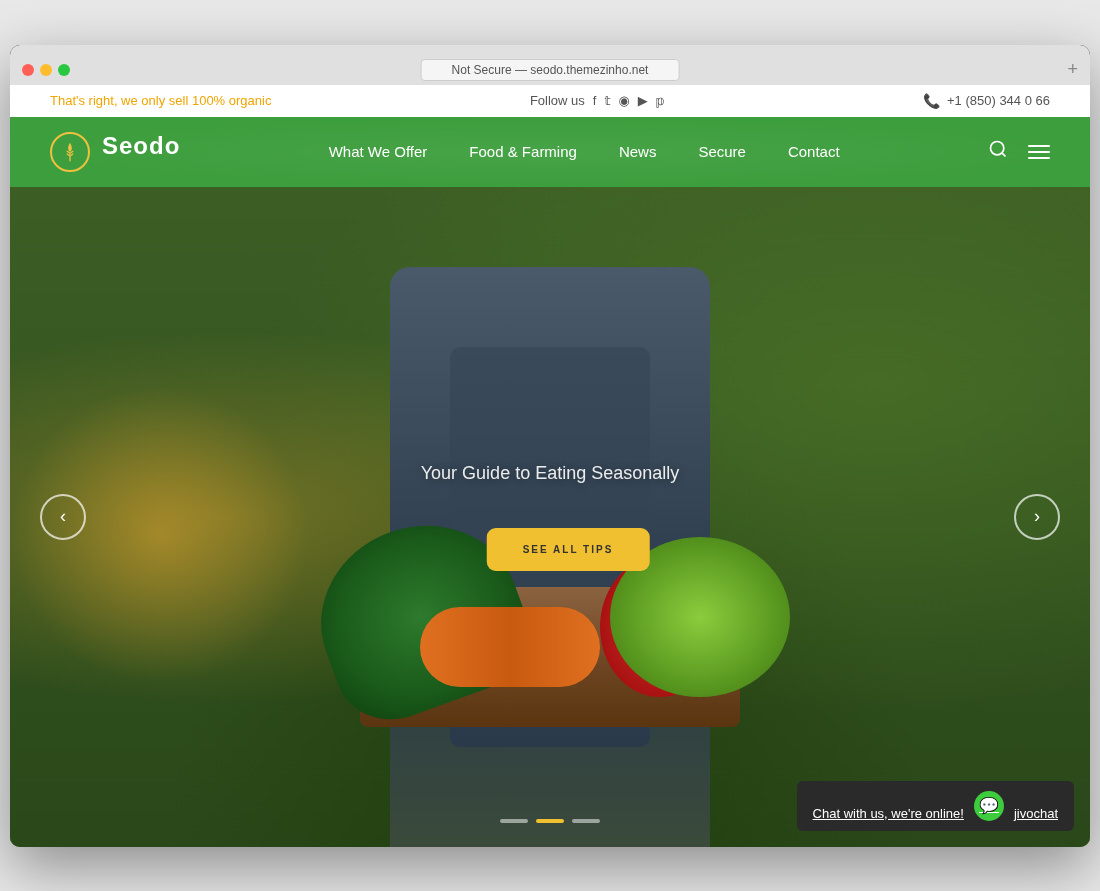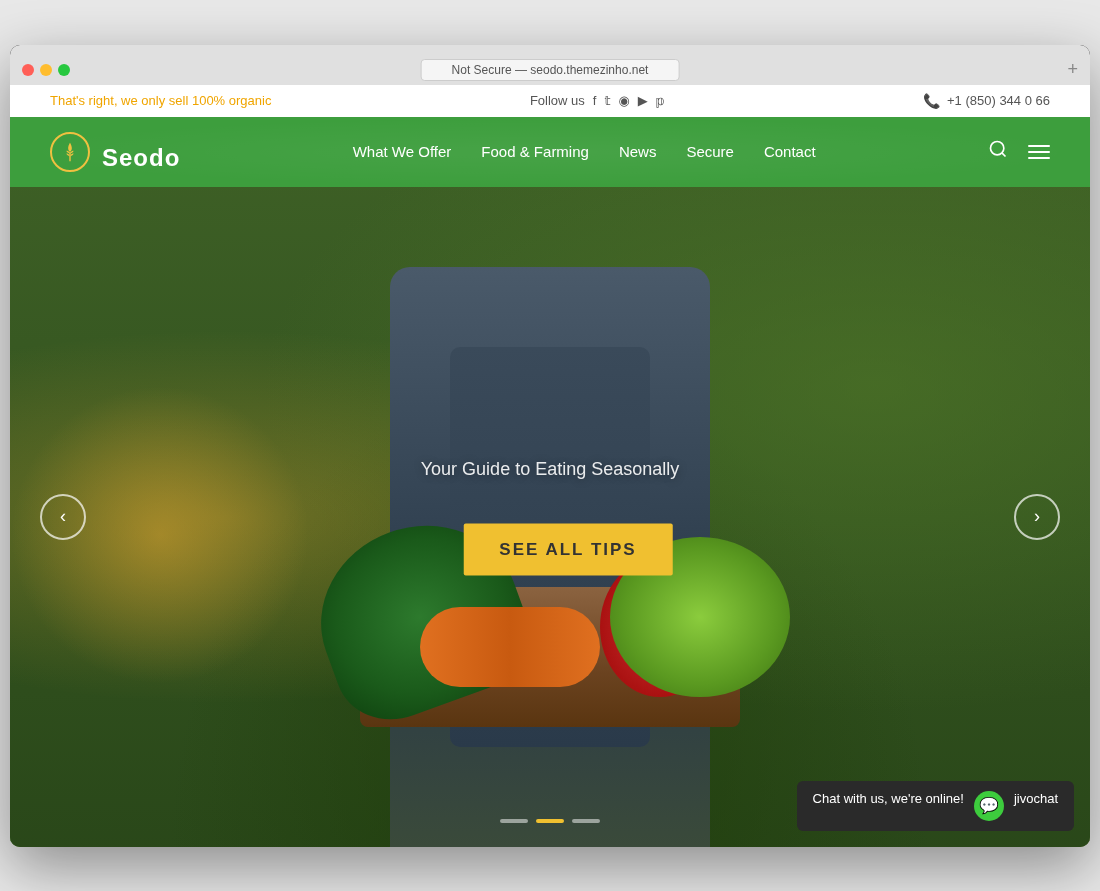--- a/index.html
+++ b/index.html
@@ -75,34 +75,34 @@
     .navbar {
       background: #3d9e3d;
       padding: 0 40px;
       display: flex;
       align-items: center;
       justify-content: space-between;
       height: 70px;
       position: relative;
       background-image: radial-gradient(ellipse at center, rgba(255,255,255,0.05) 0%, transparent 70%);
     }
-    .logo-area { display: flex; align-items: flex-end; gap: 12px; }
+    .logo-area { display: flex; align-items: flex-start; gap: 12px; }
     .logo-icon {
       width: 40px;
       height: 40px;
       border: 2px solid #f0c040;
       border-radius: 50%;
       display: flex;
       align-items: center;
       justify-content: center;
       color: #f0c040;
       font-size: 20px;
     }
     .logo-text { color: #fff; font-size: 24px; font-weight: 600; letter-spacing: 1px; }
-    .nav-links { display: flex; align-items: center; gap: 30px; }
+    .nav-links { display: flex; align-items: center; gap: 42px; }
     .nav-link {
       color: #fff;
       text-decoration: none;
       font-size: 15px;
       font-weight: 400;
       cursor: pointer;
       white-space: nowrap;
     }
     .nav-right { display: flex; align-items: center; gap: 20px; }
     .search-btn { color: #fff; font-size: 18px; cursor: pointer; background: none; border: none; }
@@ -244,26 +244,26 @@
       font-size: 18px;
       color: rgba(255,255,255,0.9);
       margin-bottom: 44px;
       text-shadow: 0 1px 8px rgba(0,0,0,0.4);
     }
     .hero-btn {
       background: #f0c030;
       color: #333;
       border: none;
       padding: 16px 36px;
-      font-size: 17px;
+      font-size: 10px;
       font-weight: 700;
       letter-spacing: 2px;
       text-transform: uppercase;
       cursor: pointer;
-      border-radius: 2px;
+      border-radius: 9px;
       margin-left: 36px;
     }
 
     
     .nav-arrow {
       position: absolute;
       top: 50%;
       transform: translateY(-50%);
       width: 46px;
       height: 46px;
@@ -303,24 +303,25 @@
     .jivochat {
       position: absolute;
       bottom: 16px;
       right: 16px;
       background: #2a2a2a;
       color: #fff;
       padding: 10px 16px;
       border-radius: 6px;
       font-size: 13px;
       display: flex;
-      align-items: flex-start;
+      align-items: flex-end;
       gap: 10px;
       z-index: 30;
       cursor: pointer;
+      text-decoration: underline;
     }
     .jivo-green {
       width: 30px;
       height: 30px;
       background: #3dcc3d;
       border-radius: 50%;
       display: flex;
       align-items: center;
       justify-content: center;
       font-size: 16px;

